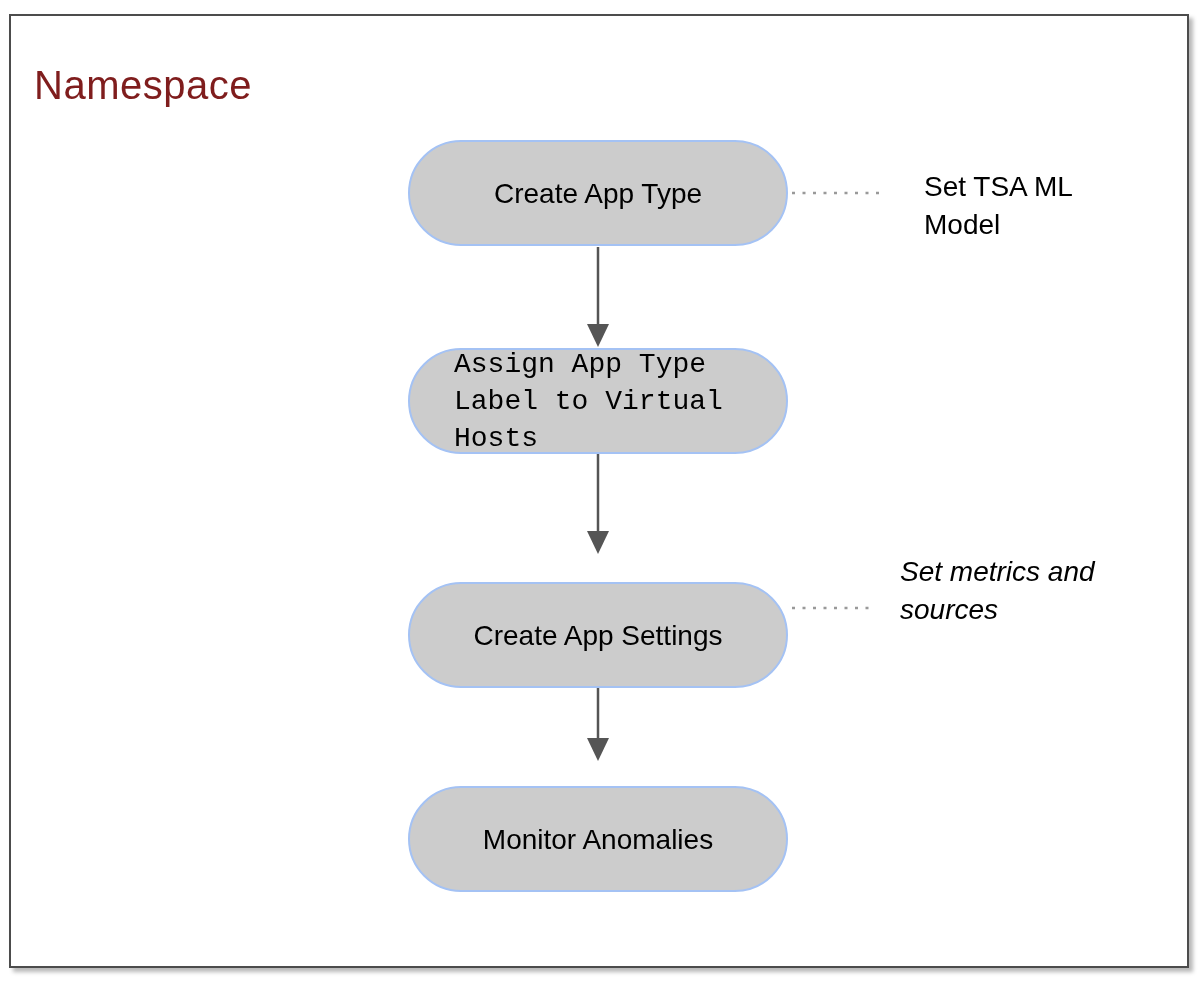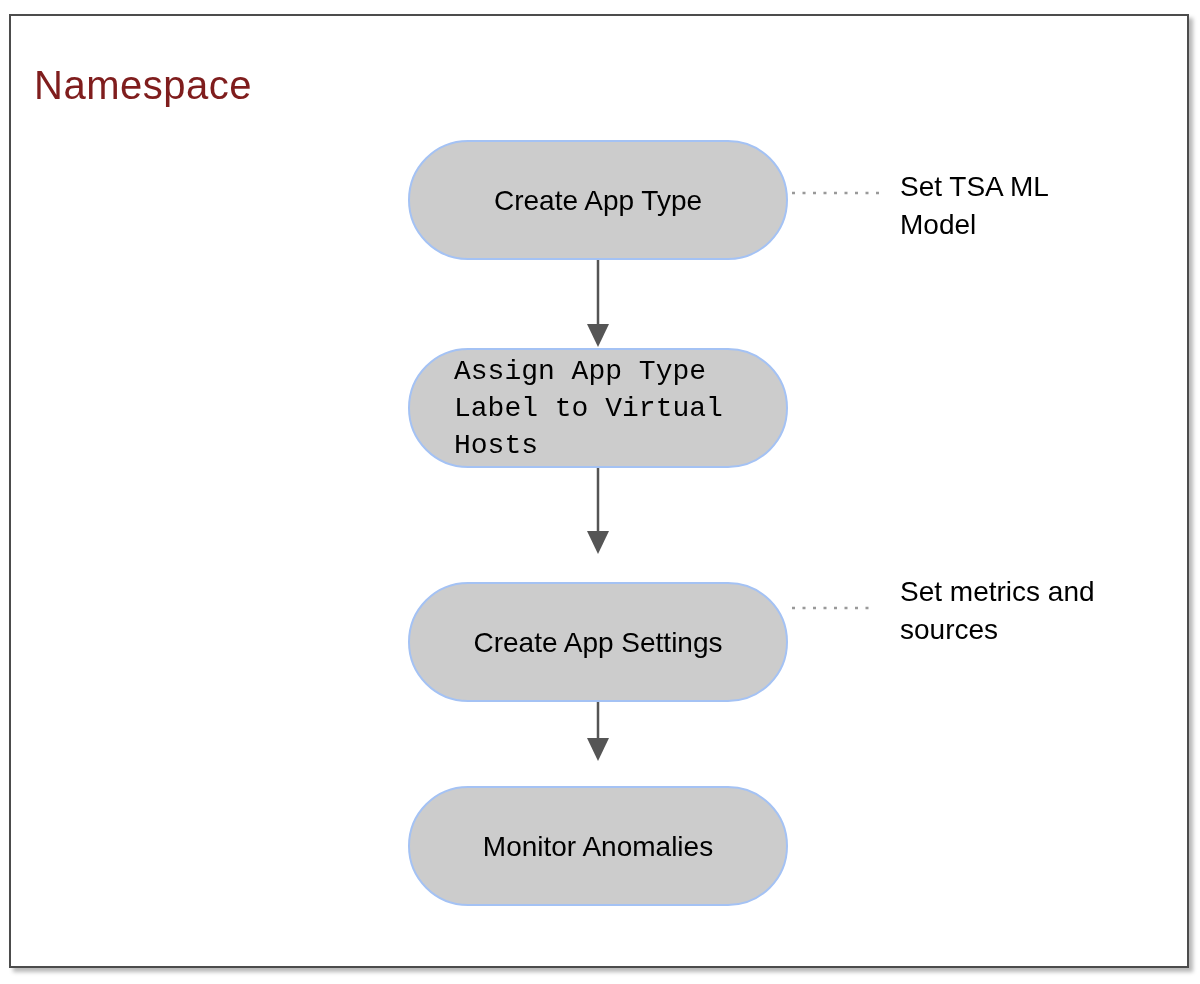--- a/index.html
+++ b/index.html
@@ -21,21 +21,21 @@
     position: absolute;
     left: 34px; top: 62px;
     font-size: 40px;
     line-height: 46px;
     color: #7f1d1d;
     letter-spacing: 0.5px;
   }
   .node {
     position: absolute;
     left: 408px;
-    width: 380px; height: 120px;
+    width: 380px; height: 106px;
     background: #cccccc;
     border: 2.5px solid #a4c2f4;
     border-radius: 60px;
     display: flex;
     align-items: center;
     justify-content: center;
     font-size: 28px;
     line-height: 37px;
     color: #000000;
     text-align: center;
@@ -48,22 +48,22 @@
   .annotation {
     position: absolute;
     left: 900px;
     width: 270px;
     font-size: 28px;
     line-height: 38px;
     color: #000000;
     text-align: left;
     white-space: pre-line;
   }
-  .annotation-1 { top: 168px; }
-  .annotation-2 { top: 573px; }
+  .annotation-1 { top: 168px; margin-left: 24px; }
+  .annotation-2 { top: 553px; font-style: italic; }
   svg.connectors {
     position: absolute;
     left: 0; top: 0;
     width: 1200px; height: 984px;
     pointer-events: none;
   }
 </style>
 </head>
 <body>
 

